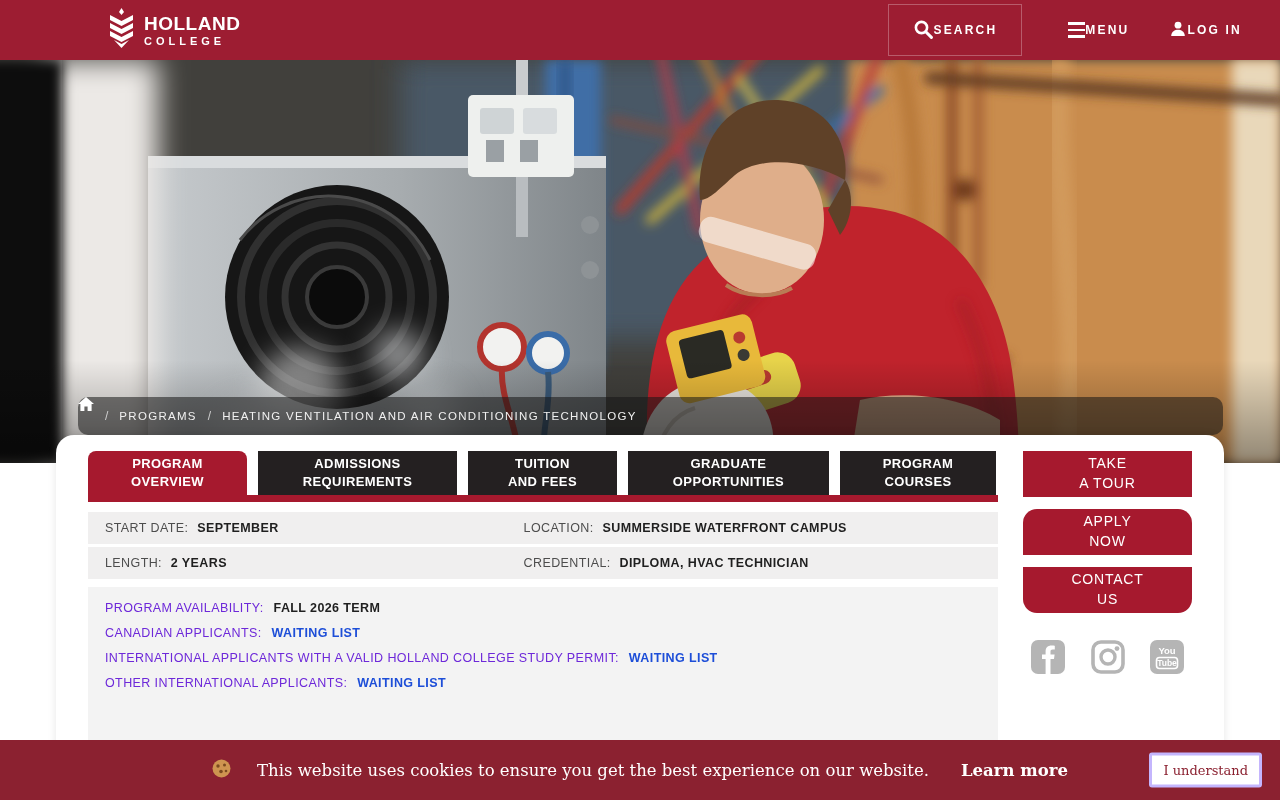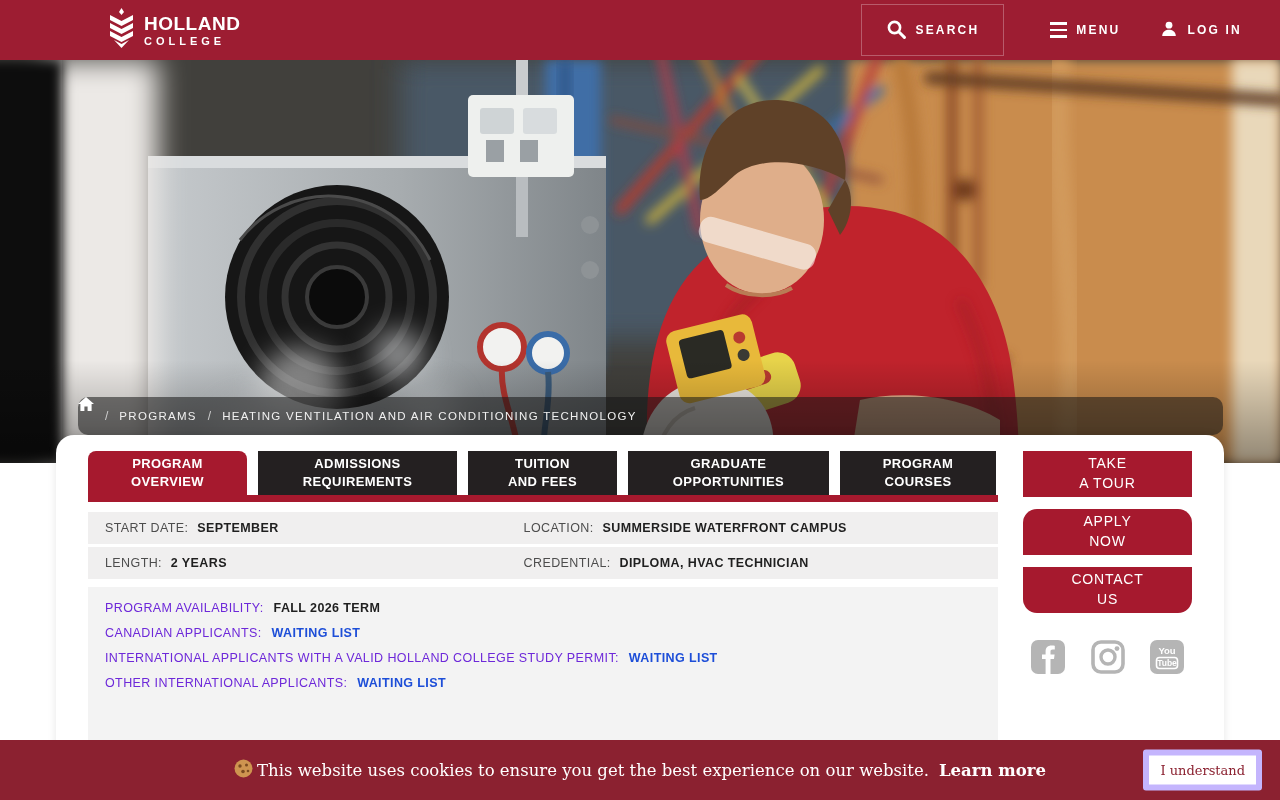--- a/index.html
+++ b/index.html
@@ -8,21 +8,21 @@
   body { position:relative; }
 
   
   .topbar { height:60px; background:#9D1D32; display:flex; align-items:center;
     justify-content:space-between; padding:0 18px 0 108px; position:relative; z-index:5; }
   .logo { display:flex; align-items:center; gap:9px; cursor:pointer; }
   .logo-text { color:#fff; line-height:1; }
   .logo-line1 { font-size:19px; font-weight:bold; letter-spacing:.5px; }
   .logo-line2 { font-size:11px; letter-spacing:4px; margin-top:3px; font-weight:bold; }
   .topnav { display:flex; align-items:center; height:60px; }
-  .nav-item { display:flex; align-items:center; gap:9px; color:#fff; font-size:12px;
+  .nav-item { display:flex; align-items:center; color:#fff; font-size:12px;
     letter-spacing:2.2px; font-weight:bold; cursor:pointer; padding:0 20px; height:52px; }
   .search-tile { border:1px solid rgba(255,255,255,.28); padding:0 24px; margin-right:26px; }
   .hamburger { display:flex; flex-direction:column; gap:4px; }
   .hamburger span { display:block; width:17px; height:2.5px; background:#fff; }
 
   
   .hero { position:relative; height:403px; overflow:hidden; background:#2e2a26; }
   .hero svg { position:absolute; inset:0; }
   .breadcrumb { position:absolute; left:78px; right:57px; top:337px; height:38px;
     background:rgba(22,22,22,.55); border-radius:10px; display:flex; align-items:center;
@@ -76,25 +76,25 @@
     display:block; margin-bottom:12px; }
   .side-btn.first { border-radius:14px 14px 0 0; }
   .side-btn.last  { border-radius:0 0 14px 14px; }
   .social { display:flex; justify-content:space-between; padding:0 8px; margin-top:27px; }
   .social-icon { width:34px; height:34px; cursor:pointer; }
 
   
   .cookie-bar { position:absolute; left:0; bottom:0; width:1280px; height:60px;
     background:#8B2130; z-index:10; display:flex; align-items:center; justify-content:center;
     color:#fff; font-family:"DejaVu Serif", serif; font-size:16.5px; }
-  .cookie-msg { display:flex; align-items:center; gap:4px;justify-content:center; }
+  .cookie-msg { display:flex; align-items:center; gap:26px;justify-content:center; }
   .cookie-learn { font-weight:bold; color:#fff; margin-left:6px; cursor:pointer; text-decoration:none; }
   .cookie-btn { position:absolute; right:18px; top:50%; transform:translateY(-50%);
     background:#fff; color:#8B2130; font-family:"DejaVu Serif", serif; font-size:13px;
-    border:6px solid #c4b5fd; border-radius:3px; padding:7px 11px; cursor:pointer; }
+    border:3px solid #c4b5fd; border-radius:3px; padding:7px 11px; cursor:pointer; }
 </style>
 </head>
 <body>
 
 <header class="topbar">
   <div class="logo">
     <span>
       <svg width="27" height="40" viewBox="0 0 27 40">
         <path d="M13.5 0 L16 4 L13.5 7 L11 4 Z" fill="#fff"></path>
         <path d="M2 7 L13.5 13 L25 7 L25 12 L13.5 18 L2 12 Z" fill="#fff"></path>

